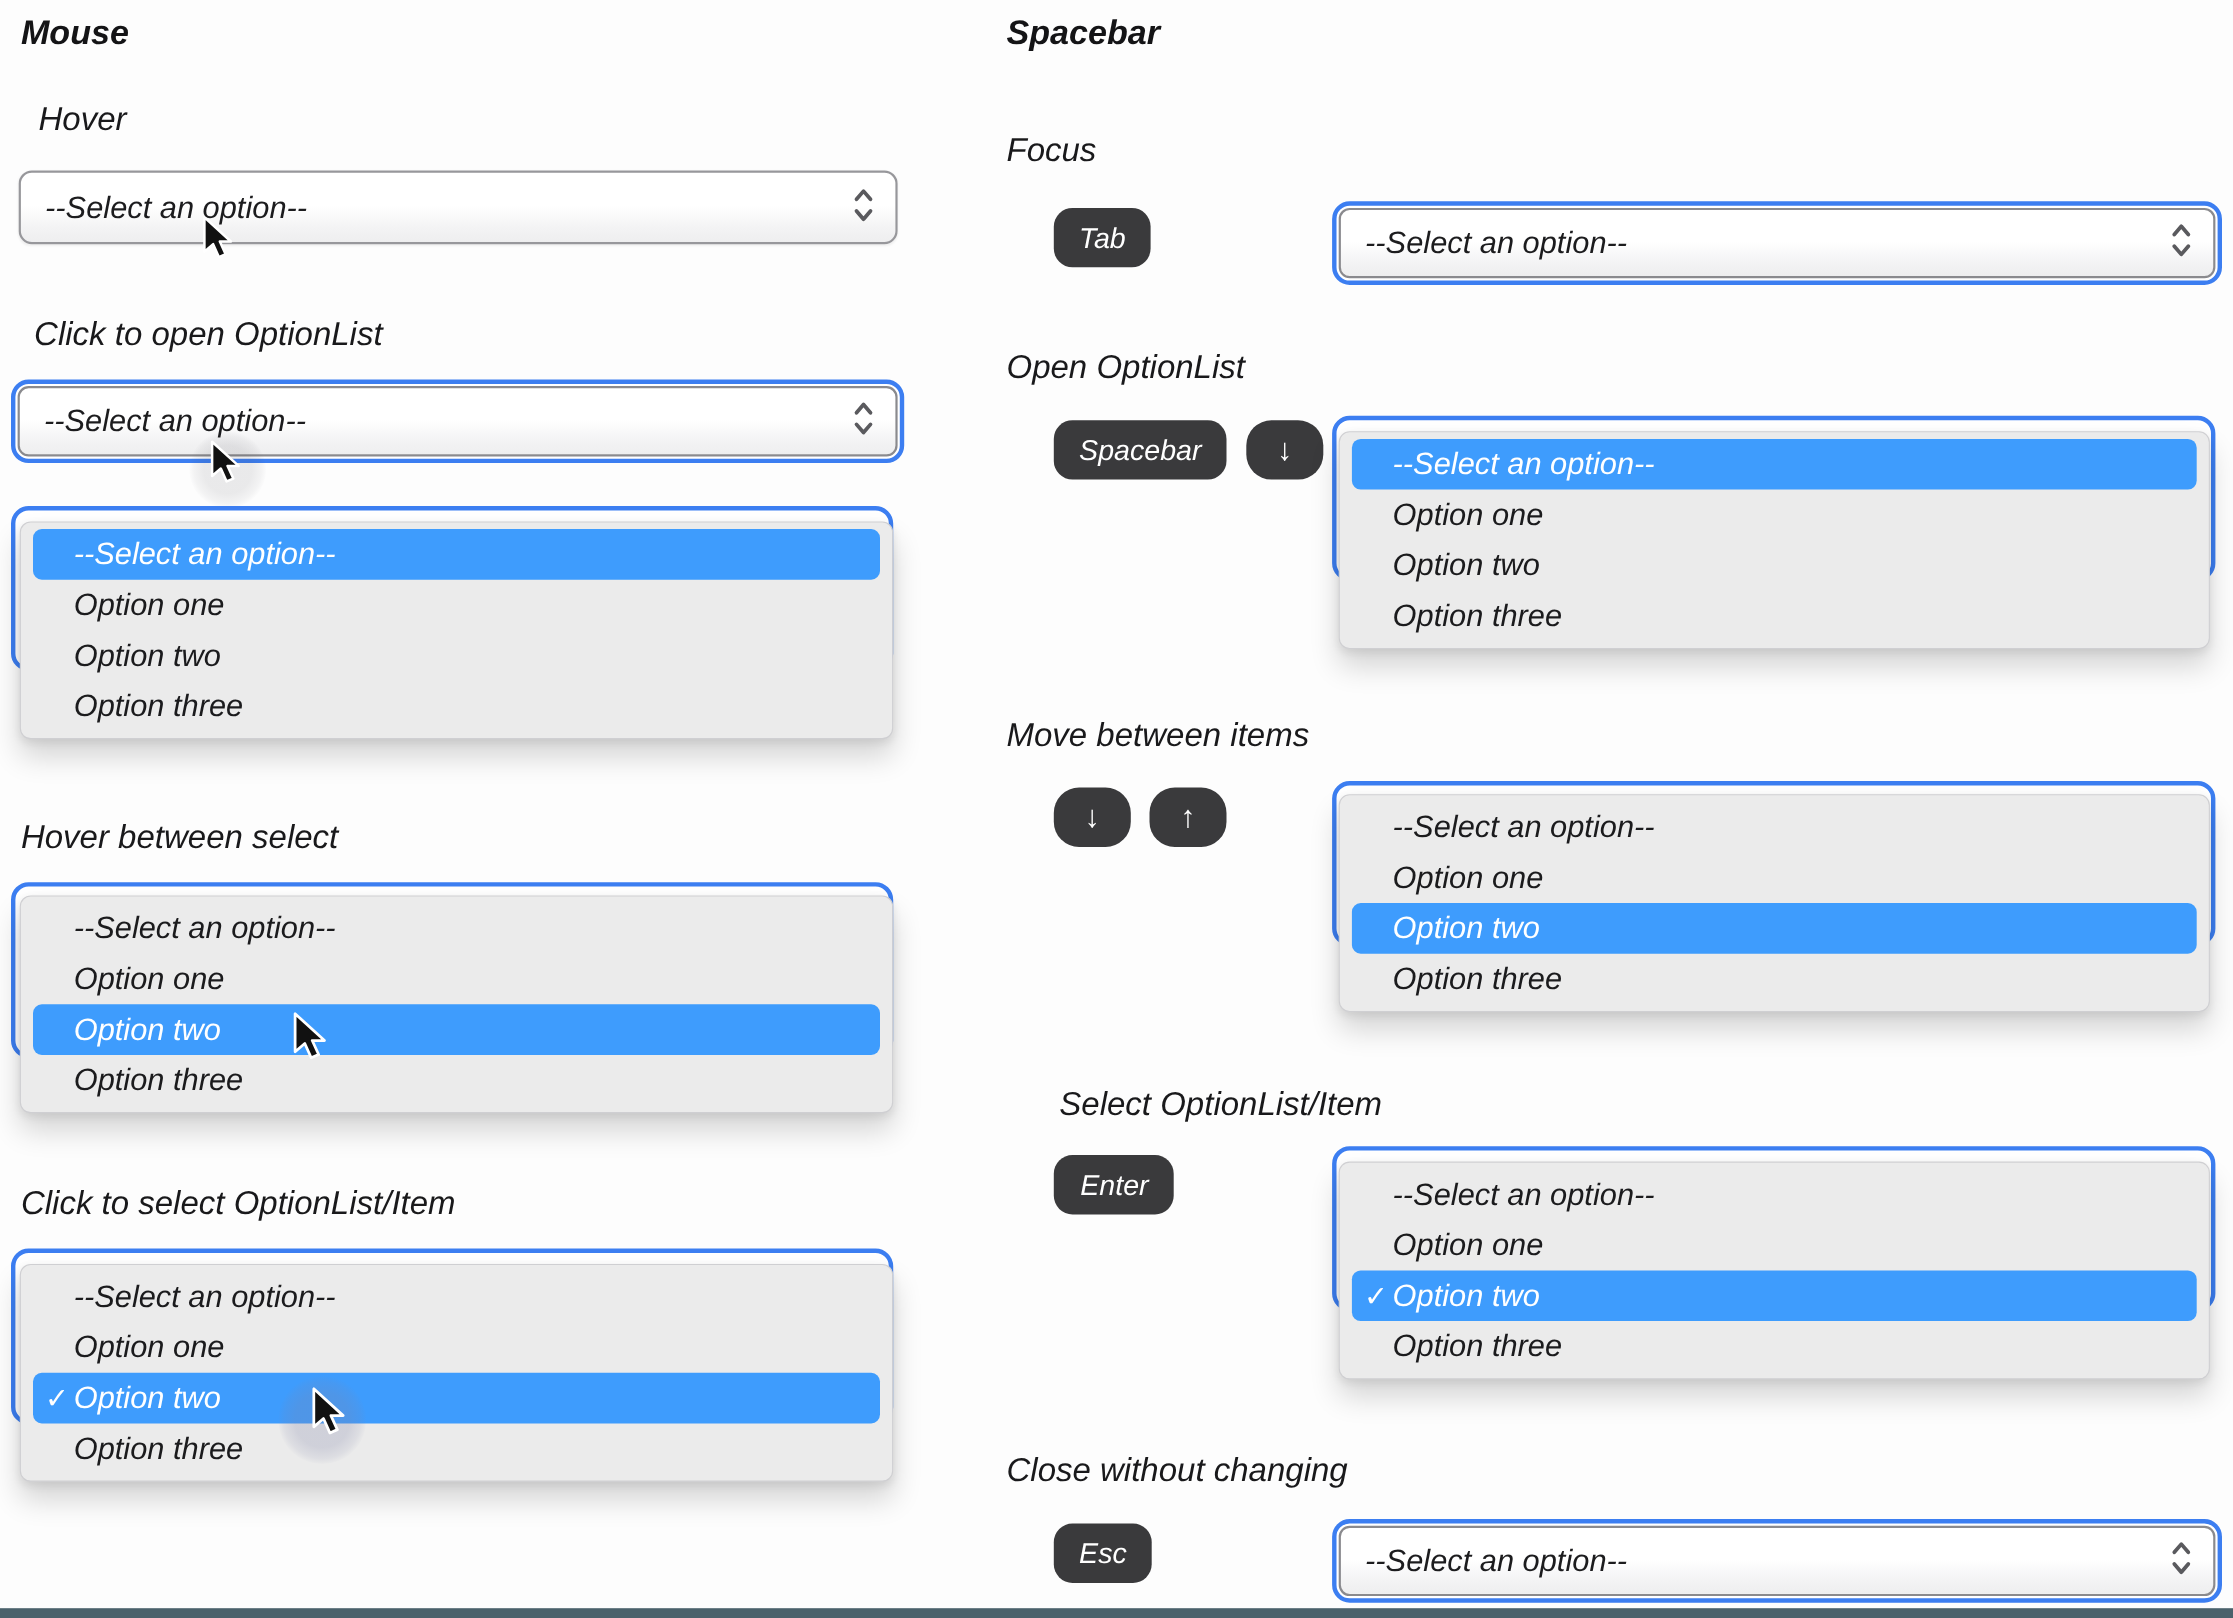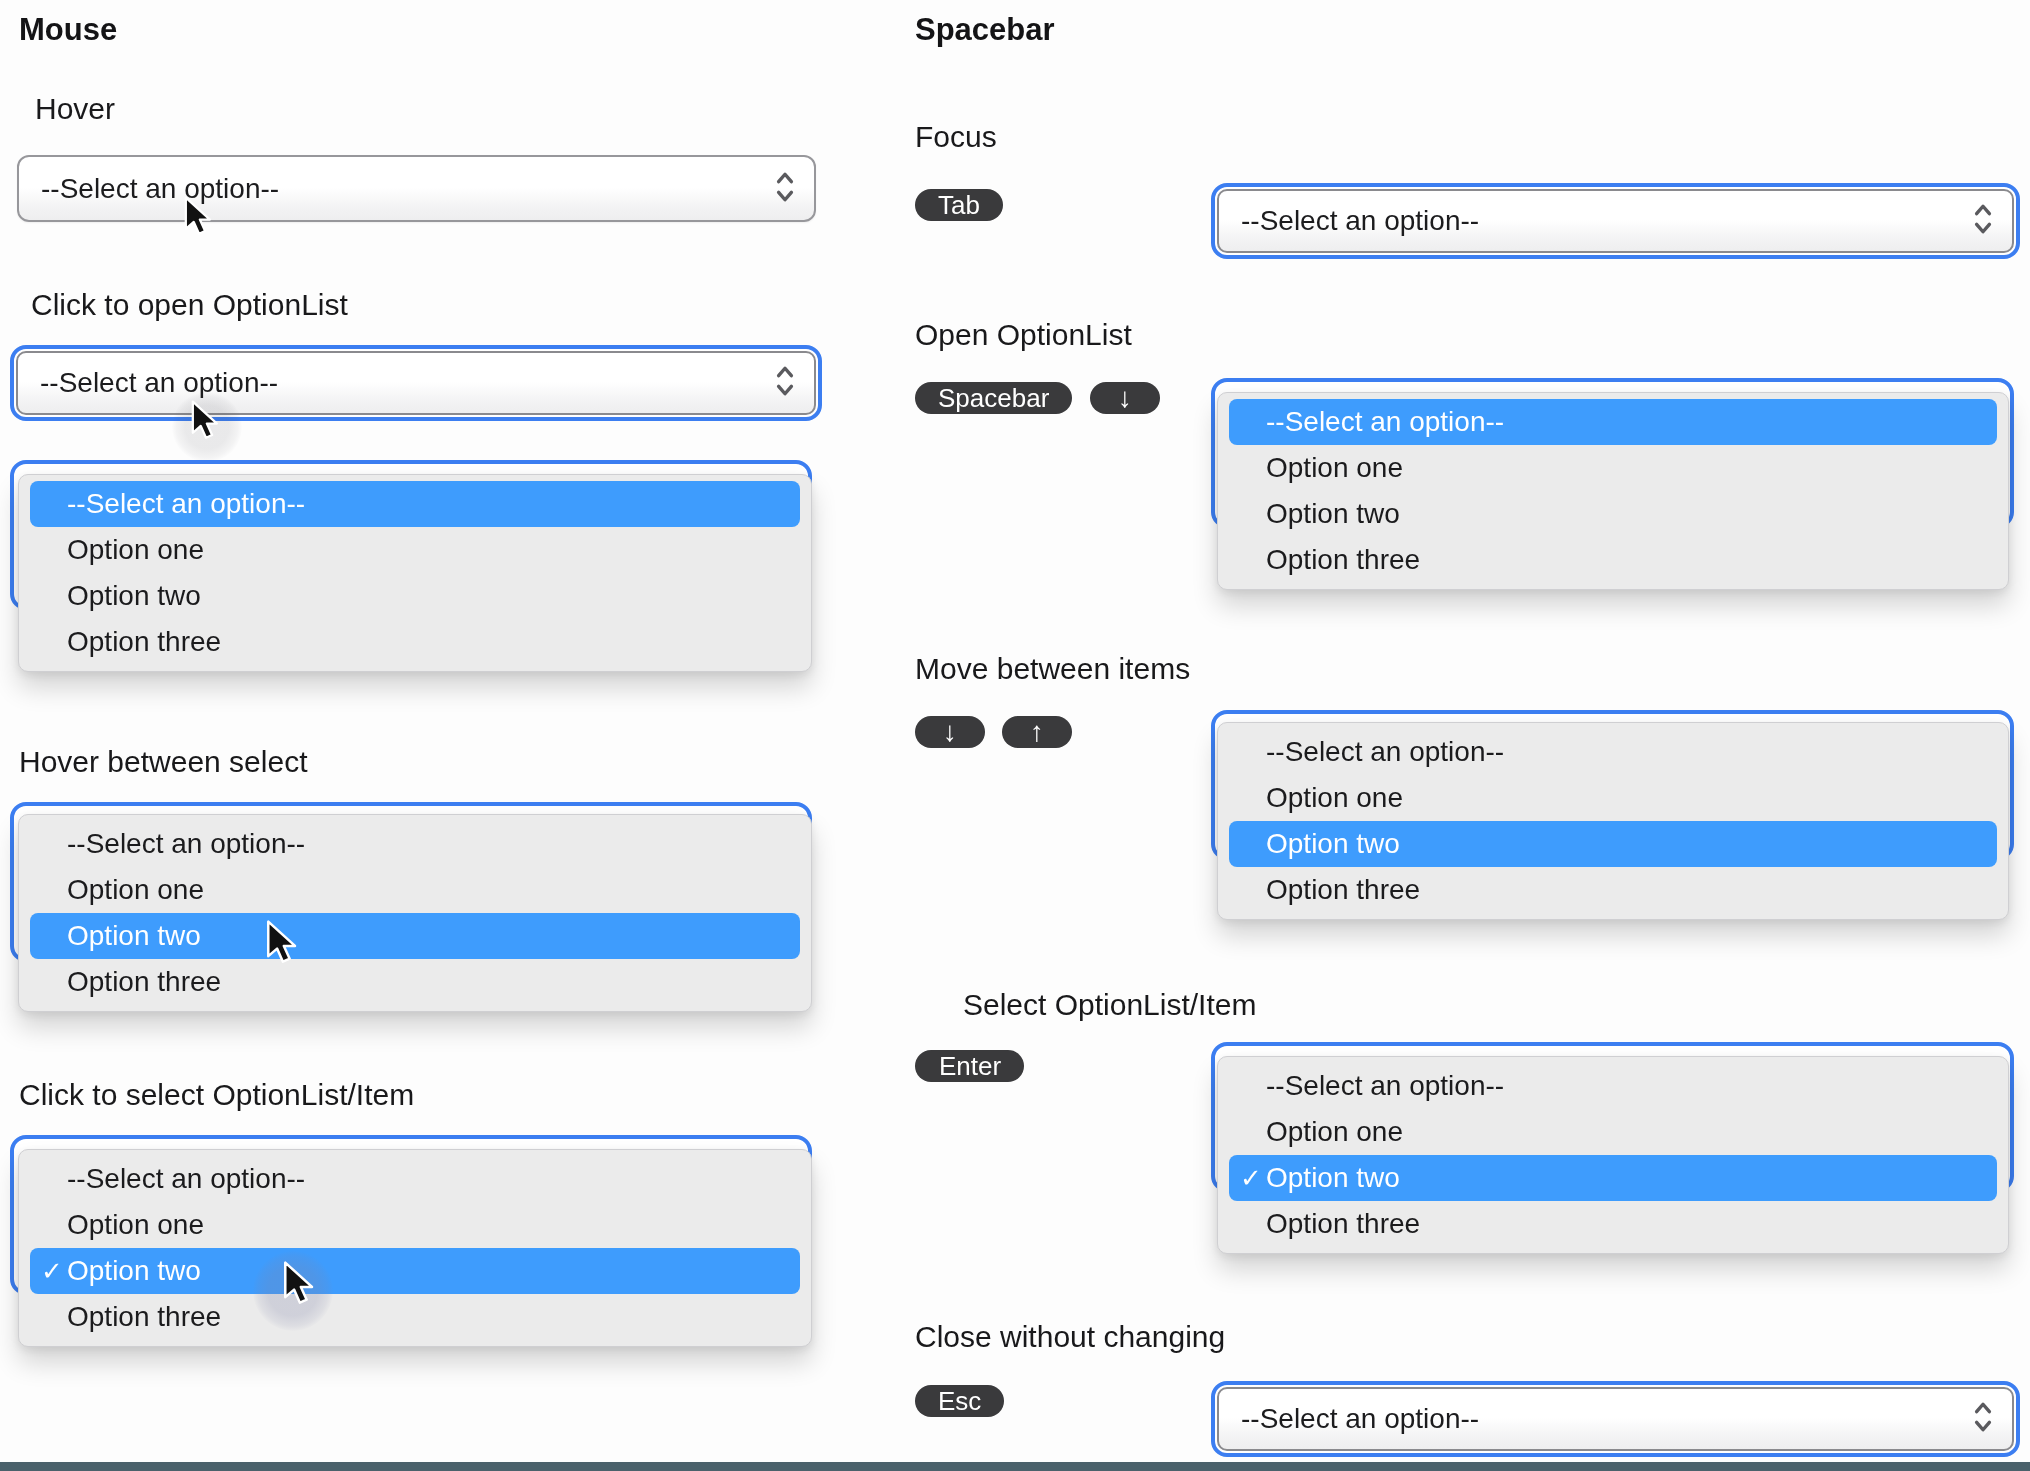--- a/index.html
+++ b/index.html
@@ -1,21 +1,21 @@
 <!DOCTYPE html>
 <html><head>
 <meta charset="utf-8">
 <style>
   html,body{margin:0;padding:0;}
   body{
     width:2030px;height:1471px;position:relative;background:#fdfdfd;
     font-family:"Liberation Sans","DejaVu Sans",sans-serif;
     overflow:hidden;
   }
-  .abs{position:absolute;box-sizing:border-box;}
+  .abs{position:absolute;box-sizing:border-box;font-style:italic;}
   .h1{font-size:31px;font-weight:bold;color:#141416;white-space:nowrap;}
   .lbl{font-size:30px;font-weight:400;color:#19191b;white-space:nowrap;}
 
   
   .sel-plain{
     border:2px solid #97979b;border-radius:12px;
     background:linear-gradient(180deg,#ffffff 0%,#ffffff 48%,#f3f3f4 80%,#eeeeef 100%);
     display:flex;align-items:center;box-shadow:0 1px 2px rgba(0,0,0,0.06);
   }
   
@@ -36,23 +36,23 @@
   .panel{
     background:#ebebeb;border:1px solid #cfcfd2;border-radius:10px;padding:6px 0;
     box-shadow:0 16px 26px rgba(0,0,0,0.16),0 3px 8px rgba(0,0,0,0.08);
   }
   .row{height:46px;line-height:46px;padding-left:48px;font-size:28px;color:#1b1b1d;white-space:nowrap;}
   .row.hl{margin:0 11px;padding-left:37px;background:#3e9cfd;border-radius:8px;color:#ffffff;position:relative;}
   .row.hl .check{position:absolute;left:11px;top:0;font-size:26px;color:#ffffff;}
 
   
   .key{
-    height:32px;background:#3a3a3c;color:#ffffff;border-radius:17px;
+    height:54px;background:#3a3a3c;color:#ffffff;border-radius:17px;
     display:flex;align-items:center;justify-content:center;
-    font-size:26px;padding:0 23px;white-space:nowrap;
+    font-size:26px;padding:0 23px;white-space:nowrap;margin-left:43px;
   }
   .key.arrow{border-radius:23px;width:70px;padding:0;font-size:28px;}
 
   
   .halo{border-radius:50%;
     background:radial-gradient(circle,rgba(128,132,168,0.26) 0 44%,rgba(128,132,168,0.13) 62%,rgba(128,132,168,0) 72%);}
   .halo.light{
     background:radial-gradient(circle,rgba(60,60,70,0.10) 0 44%,rgba(60,60,70,0.05) 62%,rgba(60,60,70,0) 72%);}
 
   .bottom-bar{background:#4a616b;}

